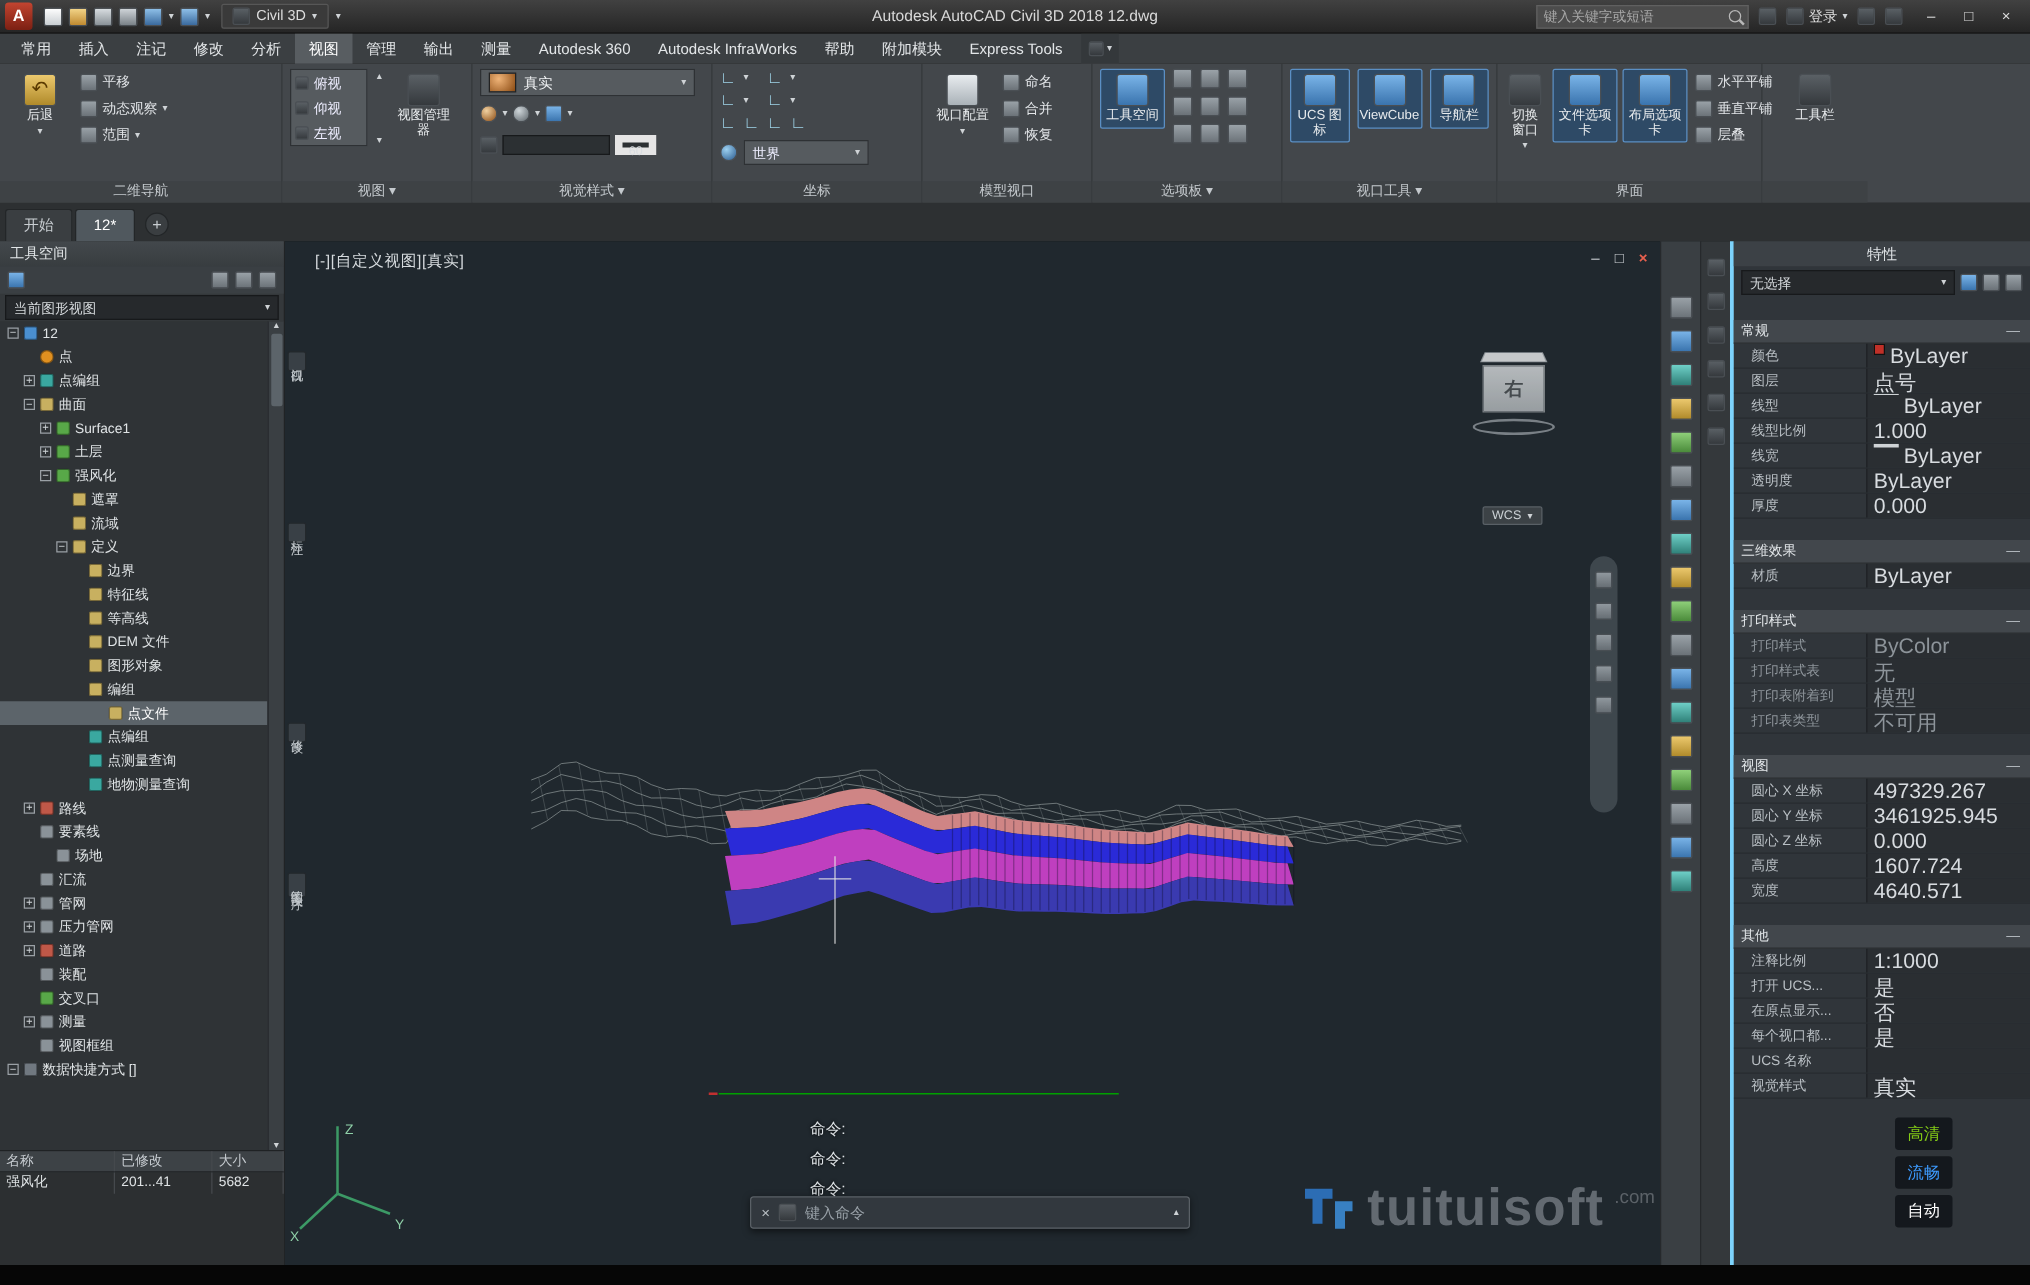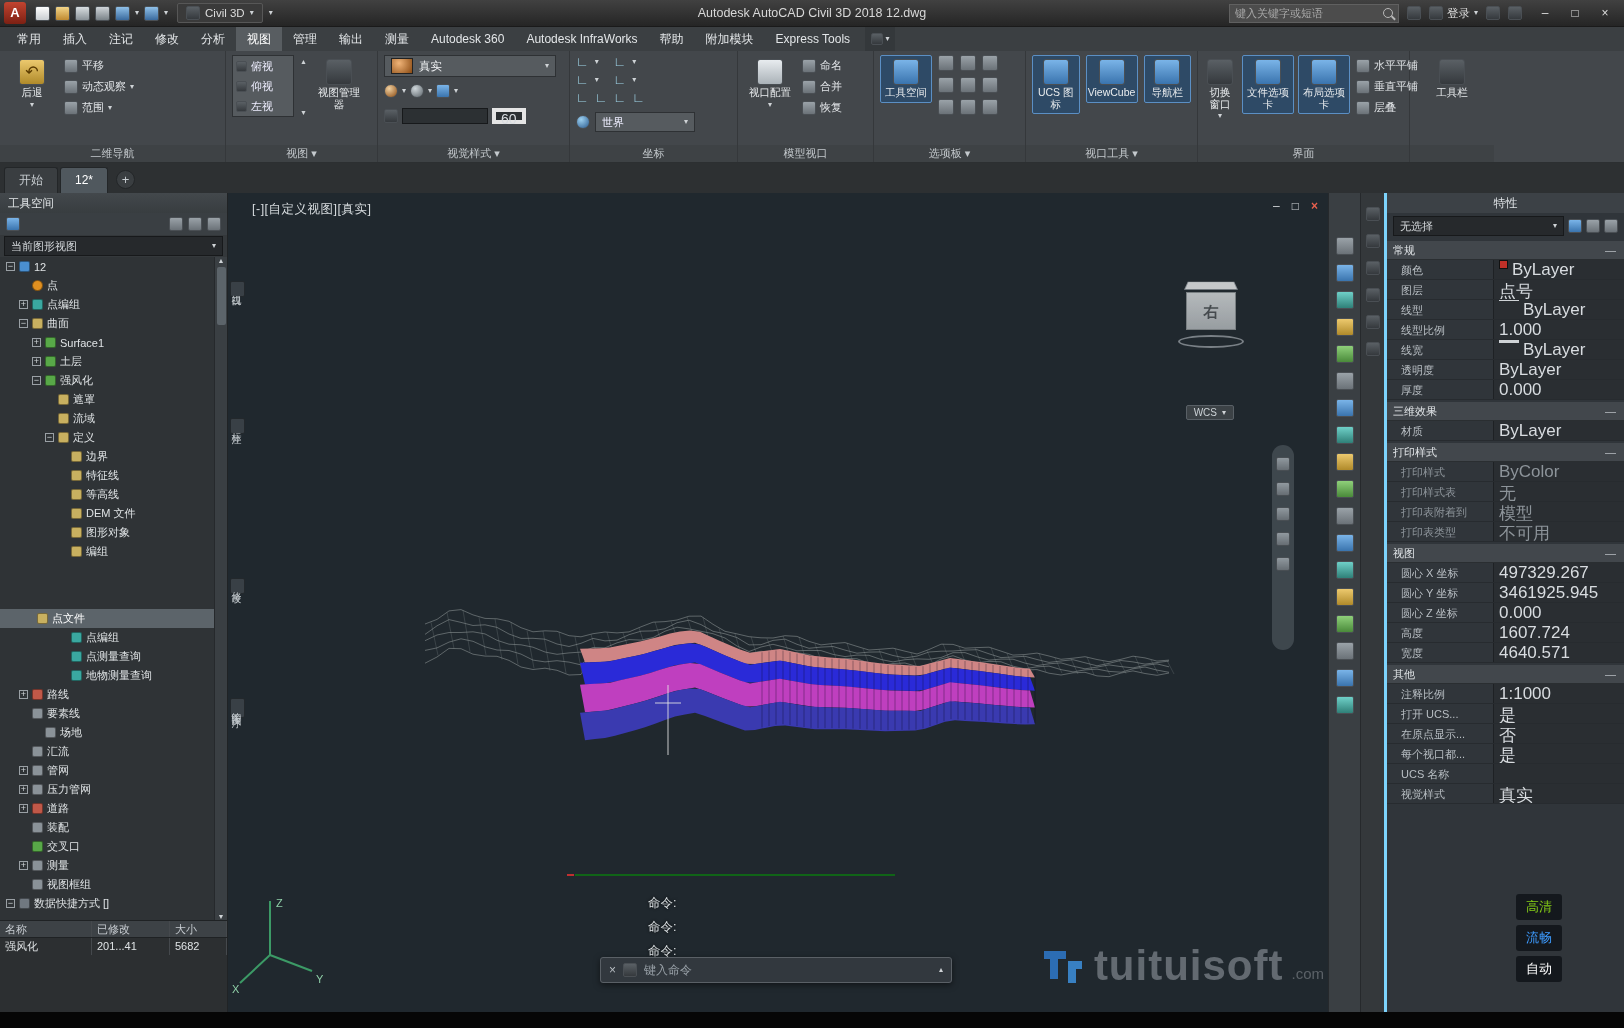--- a/index.html
+++ b/index.html
@@ -68,21 +68,21 @@
   .vlist{background:#565b5f;border:1px solid #2e3134;width:62px;display:flex;flex-direction:column}
   .vrow{display:flex;gap:4px;height:20px;align-items:center;padding:0 3px;font-size:11px;color:#eef}
   .vrow .ic{width:11px;height:11px}
   .vscroll{display:flex;flex-direction:column;justify-content:space-between;font-size:7px;color:#cfd3d6;padding:3px 0;height:64px}
   .vsdd{height:22px;background:#565b5f;border:1px solid #2e3134;display:flex;align-items:center;gap:6px;
     padding:0 6px;font-size:11.5px;color:#f0f2f4;width:172px}
   .vs-thumb{width:22px;height:16px;background:radial-gradient(circle at 35% 30%,#f0b478,#8a4a12);border:1px solid #222;flex:none}
   .vsdd .caret{margin-left:auto}
   .vsrow{display:flex;align-items:center;gap:4px;height:22px}
   .vsfield{width:86px;height:16px;background:#2c3033;border:1px solid #17191b}
-  .vsval{font-size:14px;color:#d8dce0;background:#2c3033;border:4px solid #e5e5e5;padding:0 5px;height:16px;line-height:15px}
+  .vsval{font-size:10px;color:#d8dce0;background:#2c3033;border:6px solid #e5e5e5;padding:0 5px;height:16px;line-height:15px}
   .cgrid{display:grid;grid-template-columns:repeat(4,auto);gap:4px 6px;align-items:center;justify-content:start}
   .cgi{color:#9fd4e8;font-size:13px;font-weight:bold;line-height:14px}
   .crow{display:flex;align-items:center;gap:5px;margin-top:4px}
   .wdd{height:20px;background:#565b5f;border:1px solid #2e3134;display:flex;align-items:center;
     justify-content:space-between;padding:0 6px;font-size:11px;color:#eef;width:100px}
   .pgrid{display:grid;grid-template-columns:repeat(3,18px);grid-auto-rows:18px;gap:4px;align-content:center}
   .pgrid .ic{width:16px;height:16px}
 
   
   #filetabs{position:absolute;top:163px;left:0;right:0;height:30px;background:#2d3032;display:flex;
@@ -145,21 +145,21 @@
   .navbar .ic{width:14px;height:14px;opacity:.9}
   #cmd-echo{position:absolute;left:420px;top:698px}
   .echo{height:24px;line-height:24px;font-size:12.5px;color:#dde2e5;text-shadow:0 0 3px #000}
   .cmdbar{position:absolute;left:372px;top:764px;width:352px;height:26px;background:rgba(52,58,64,.92);
     border:1px solid #5a6066;border-radius:3px;display:flex;align-items:center;gap:7px;padding:0 8px;
     box-shadow:0 2px 6px rgba(0,0,0,.5)}
   .cmd-close{color:#b8bec3;font-size:12px}
   .cmd-ghost{flex:1;font-size:12px;color:#98a0a7}
   .watermark{position:absolute;right:4px;bottom:22px;display:flex;align-items:center;gap:8px;opacity:.8;pointer-events:none}
   .wm-text{font-size:42px;font-weight:bold;color:#747b82;letter-spacing:1px}
-  .wm-com{font-size:15px;color:#6a7076;align-self:flex-end;margin-bottom:8px}
+  .wm-com{font-size:15px;color:#6a7076;align-self:flex-end;margin-bottom:24px}
 
   
   #strip1{width:32px;background:#3a3f43;border-left:1px solid #26292c;display:flex;flex-direction:column;
     align-items:center;padding-top:44px;gap:9px}
   #strip1 .ic{width:18px;height:18px}
   .c0{background:linear-gradient(#9aa2a8,#6b7278)}
   .c1{background:linear-gradient(#7ab4e8,#3a74ae)}
   .c2{background:linear-gradient(#6fd0c8,#2f8078)}
   .c3{background:linear-gradient(#ecc96e,#b08a2a)}
   .c4{background:linear-gradient(#8fd07a,#4a8a3a)}
@@ -167,21 +167,21 @@
     align-items:center;padding-top:14px;gap:13px}
   #strip2 .ic{width:14px;height:14px}
 
   
   #properties{width:240px;background:#30353a;border-left:3px solid #7dd3fc;display:flex;flex-direction:column}
   .pp-head{height:20px;line-height:20px;text-align:center;font-size:12px;color:#dfe3e6;background:#3c4146}
   .pp-sel{display:flex;gap:4px;padding:3px 6px;align-items:center}
   .pp-dd{flex:1;height:20px;background:#26292c;border:1px solid #17191b;color:#d5d9dc;font-size:11px;
     display:flex;align-items:center;justify-content:space-between;padding:0 6px}
   .psec{display:flex;justify-content:space-between;background:#42474c;height:19px;line-height:19px;
-    padding:0 8px 0 6px;font-size:11px;color:#e2e6e9;border-bottom:1px solid #2a2e31;margin-top:2px}
+    padding:0 8px 0 6px;font-size:11px;color:#e2e6e9;border-bottom:1px solid #2a2e31;margin-top:17px}
   .pcol{color:#b8bec3}
   .prow{display:flex;height:20px;border-bottom:1px solid rgba(0,0,0,.18)}
   .pl{width:106px;padding-left:14px;color:#b9bfc4;font-size:11px;line-height:20px;overflow:hidden;white-space:nowrap}
   .pv{flex:1;color:#d8dce0;font-size:17px;display:flex;gap:4px;padding-left:5px;
     background:#2a2e32;border-left:1px solid #1e2124;overflow:hidden;white-space:nowrap}
   .prow.dim .pl,.prow.dim .pv{color:#8d949a}
   .swatch{width:9px;height:9px;background:#c03028;border:1px solid #111;flex:none}
   .lineglyph{width:20px;border-top:1px solid #cfd3d6;flex:none}
   .lineglyph.thick{border-top-width:3px}
 
@@ -573,21 +573,21 @@
           <div class="trow" style="padding-left: 58px;">
             <span class="texp empty"></span>
             <span class="tic t-khaki"></span>
             <span class="tlabel">图形对象</span>
           </div>
           <div class="trow" style="padding-left: 58px;">
             <span class="texp empty"></span>
             <span class="tic t-khaki"></span>
             <span class="tlabel">编组</span>
           </div>
-          <div class="trow sel" style="padding-left: 24px; margin-top: 48px;">
+          <div class="trow sel" style="padding-left: 74px;">
             <span class="texp empty"></span>
             <span class="tic t-khaki"></span>
             <span class="tlabel">点文件</span>
           </div>
           <div class="trow" style="padding-left: 58px;">
             <span class="texp empty"></span>
             <span class="tic t-teal"></span>
             <span class="tlabel">点编组</span>
           </div>
           <div class="trow" style="padding-left: 58px;">

